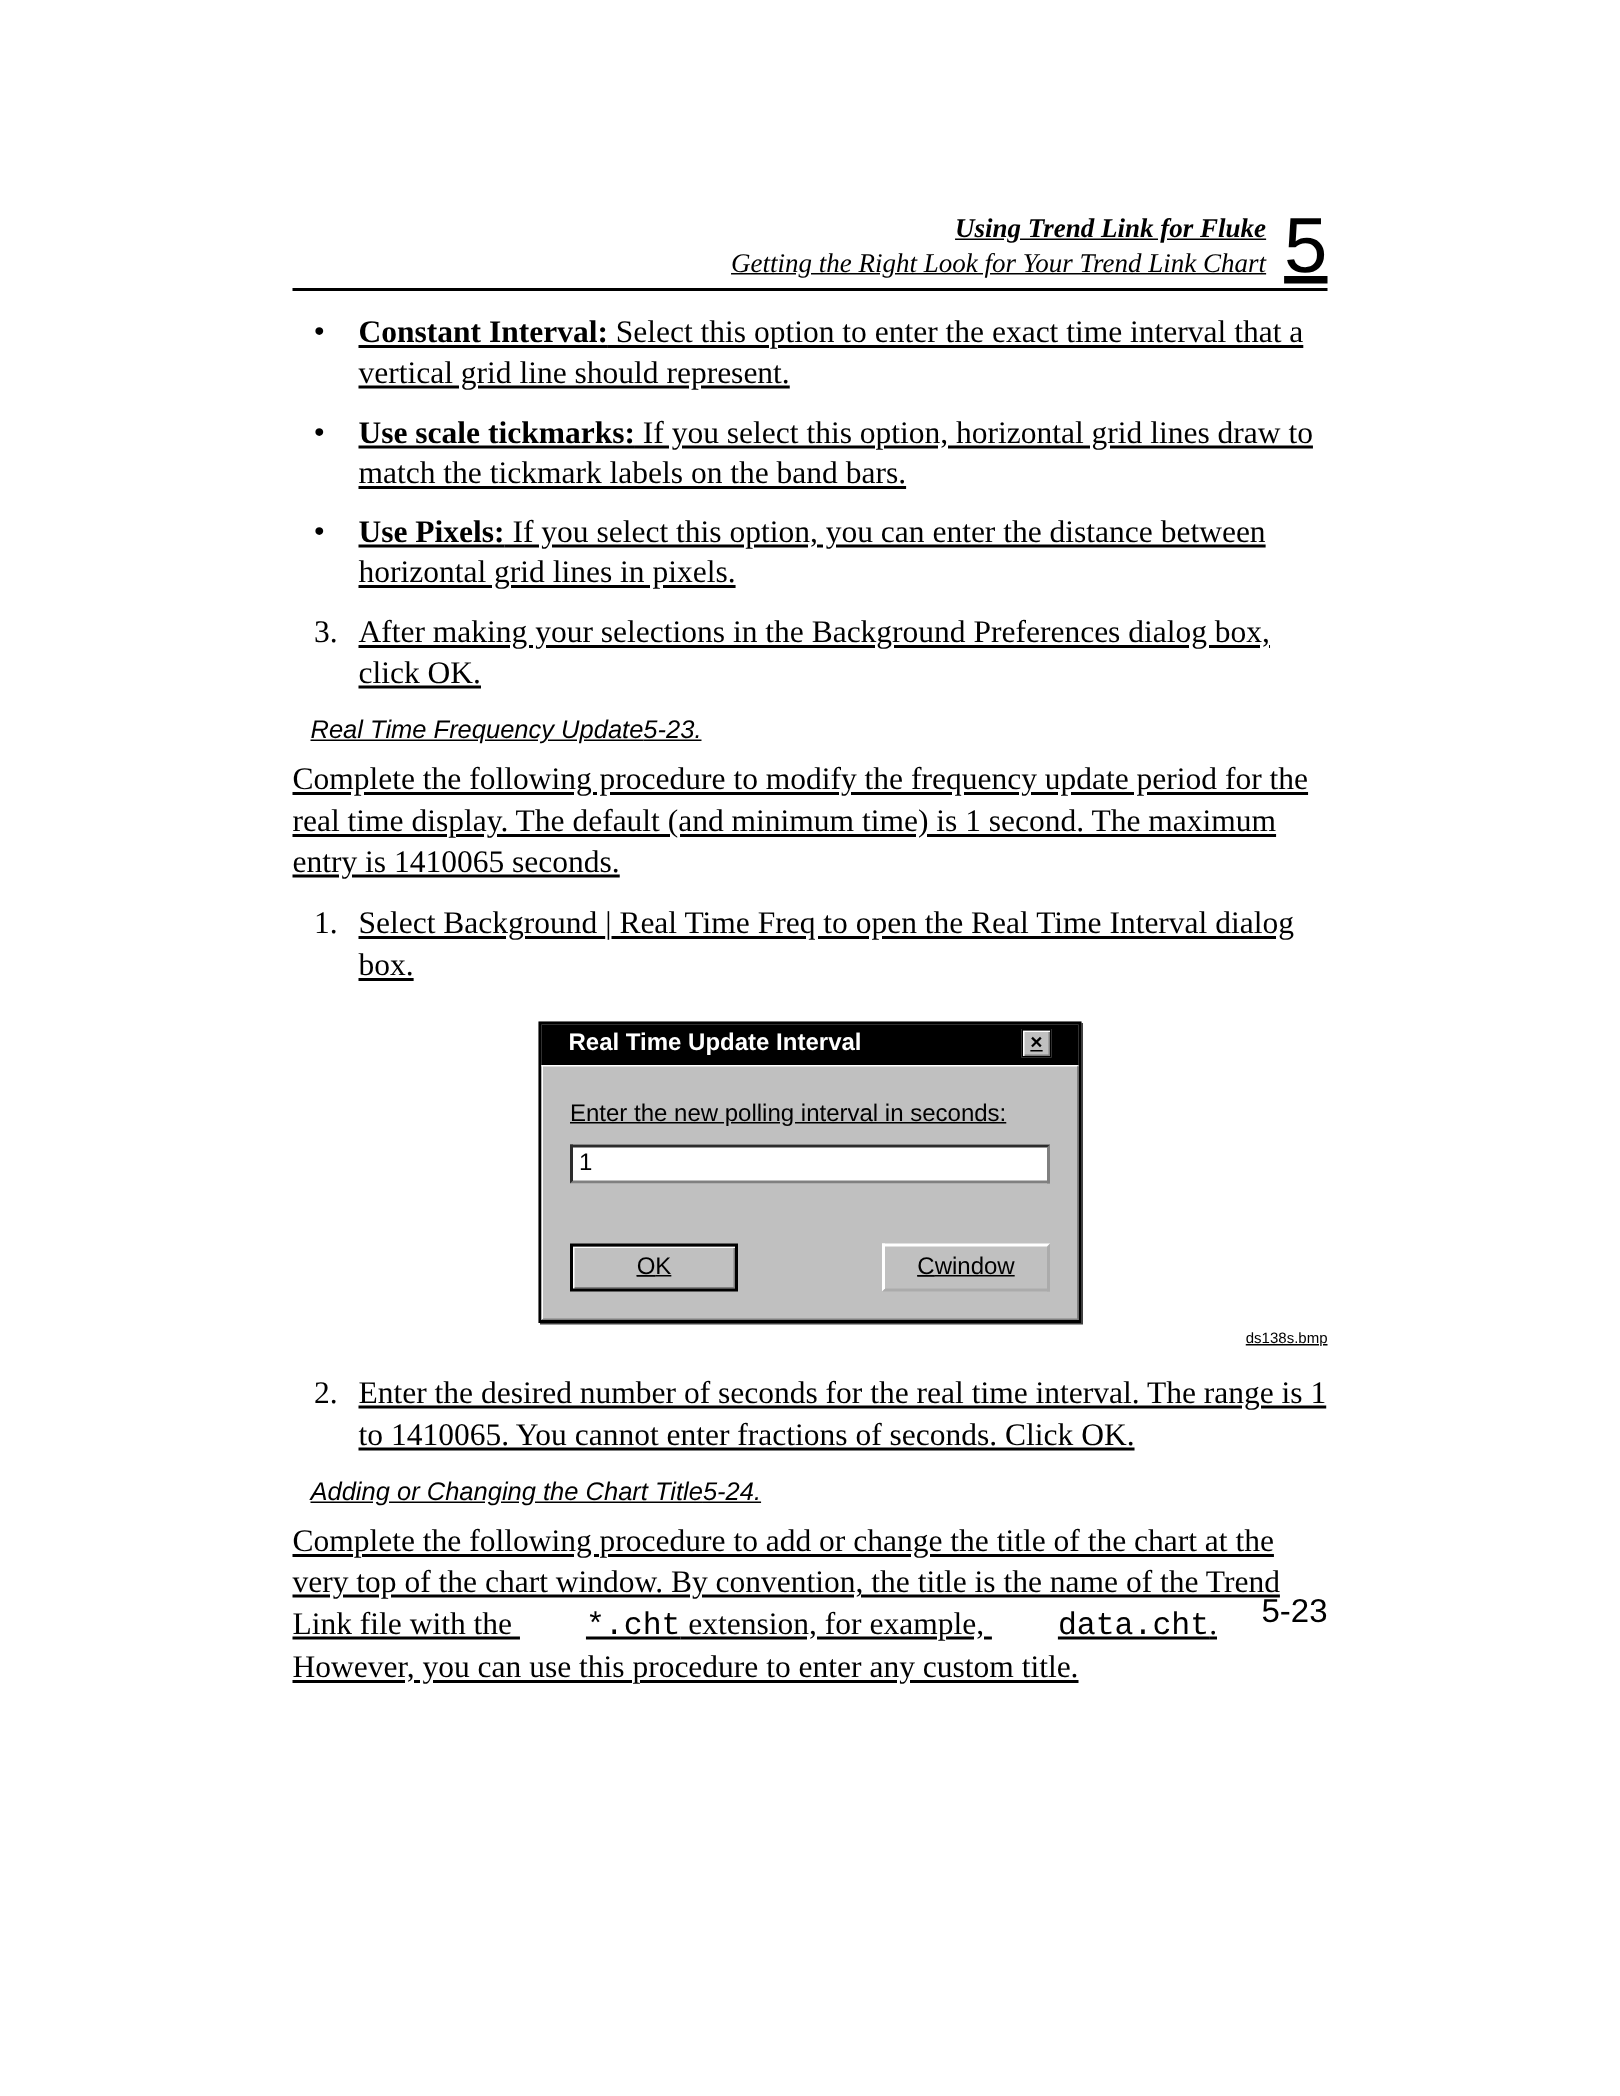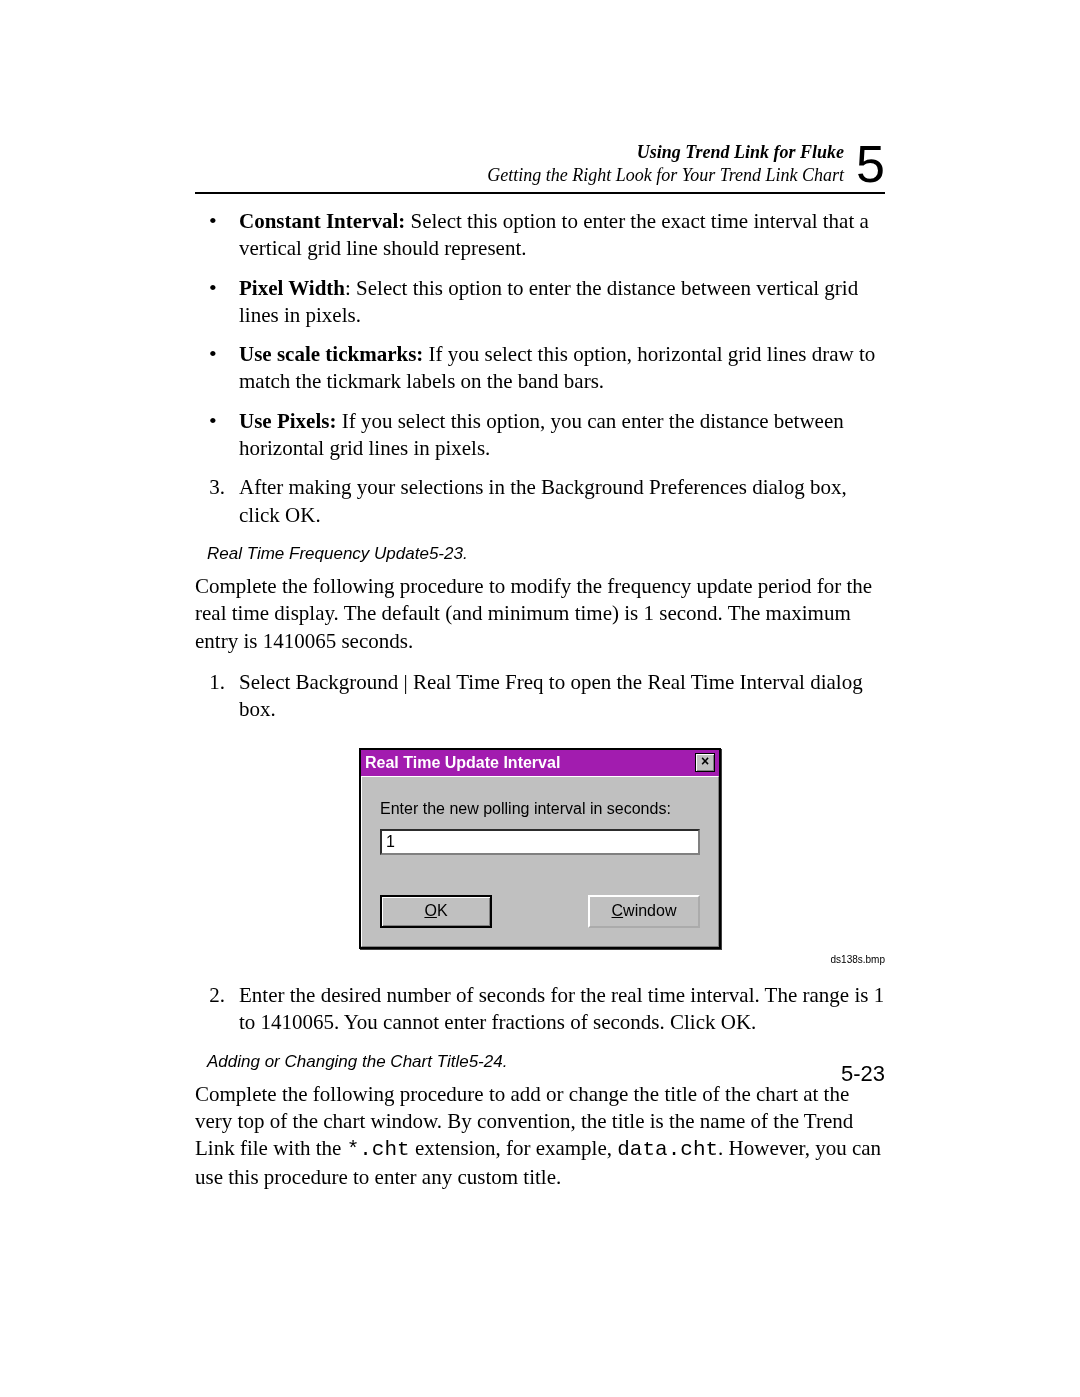--- a/index.html
+++ b/index.html
@@ -4,20 +4,21 @@
 <style>
   html,body{margin:0;padding:0;background:#fff;}
   .page{
     width:1080px;
     height:1397px;
     position:relative;
     font-family:"Times New Roman",Times,serif;
     color:#000;
     box-sizing:border-box;
     padding:138px 195px 90px 195px;
+    text-decoration:underline;
   }
   .header{
     display:flex;
     justify-content:flex-end;
     align-items:flex-end;
     border-bottom:2px solid #000;
     padding-bottom:2px;
     margin-bottom:14px;
   }
   .header-lines{
@@ -78,42 +79,41 @@
   .b{font-weight:bold;}
   .section-head{
     display:flex;
     justify-content:flex-start;
     font-family:Arial,Helvetica,sans-serif;
     font-style:italic;
     font-size:17px;
     margin:10px 0 8px 12px;
   }
   .para{margin:0 0 14px 0;}
-  .mono{font-family:"Courier New",Courier,monospace;}
+  .mono{font-family:"Courier New",Courier,monospace;margin-left:44px;}
   .dialog-wrap{
     display:flex;
     justify-content:center;
     margin:24px 0 4px 0;
   }
   .dialog{
     width:358px;
     background:#c0c0c0;
     border:2px solid #000;
     box-shadow:1px 1px 0 #404040;
     font-family:Arial,Helvetica,sans-serif;
   }
   .titlebar{
-    background:#a21caf;
+    background:#000000;
     color:#fff;
     font-weight:bold;
     font-size:16px;
-    padding:3px 4px;
+    padding:3px 18px;
     display:flex;
     justify-content:space-between;
-    align-items:center;
   }
   .close-btn{
     width:18px;height:17px;
     background:#c0c0c0;
     color:#000;
     font-size:14px;
     line-height:15px;
     text-align:center;
     border:1px solid #000;
     box-shadow:inset 1px 1px 0 #fff, inset -1px -1px 0 #808080;
@@ -172,21 +172,20 @@
       <div class="line1">Using Trend Link for Fluke</div>
       <div>Getting the Right Look for Your Trend Link Chart</div>
     </div>
     <div class="chapter-num">5</div>
   </div>
 
   <div class="body">
 
     <ul class="bullets indent2">
       <li><span class="b">Constant Interval:</span><span> Select this option to enter the exact time interval that a vertical grid line should represent.</span></li>
-      <li><span class="b">Pixel Width</span><span>: Select this option to enter the distance between vertical grid lines in pixels.</span></li>
       <li><span class="b">Use scale tickmarks:</span><span> If you select this option, horizontal grid lines draw to match the tickmark labels on the band bars.</span></li>
       <li><span class="b">Use Pixels:</span><span> If you select this option, you can enter the distance between horizontal grid lines in pixels.</span></li>
     </ul>
 
     <ol class="steps indent1">
       <li><span class="num">3.</span><span>After making your selections in the Background Preferences dialog box, click OK.</span></li>
     </ol>
 
     <div class="section-head">
       <span>Real Time Frequency Update</span>

